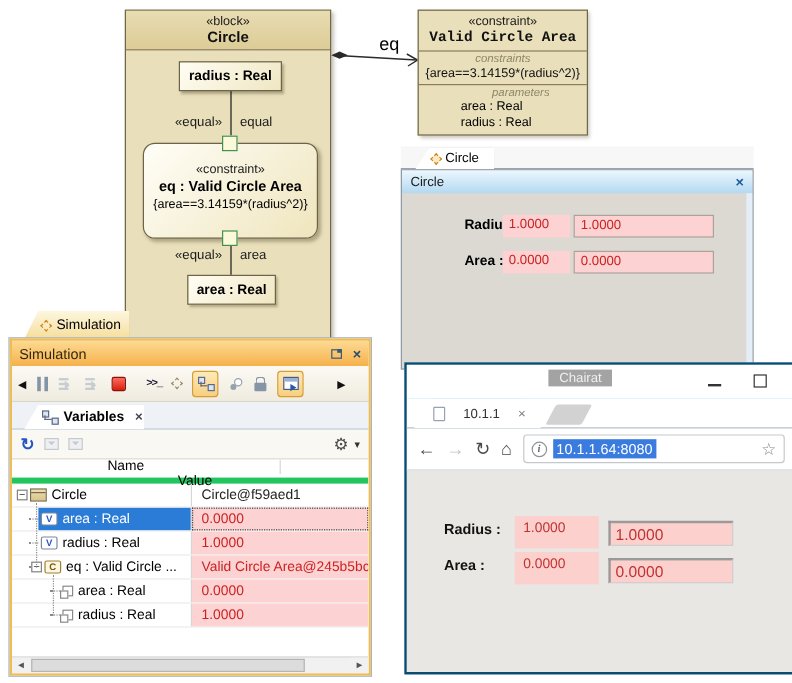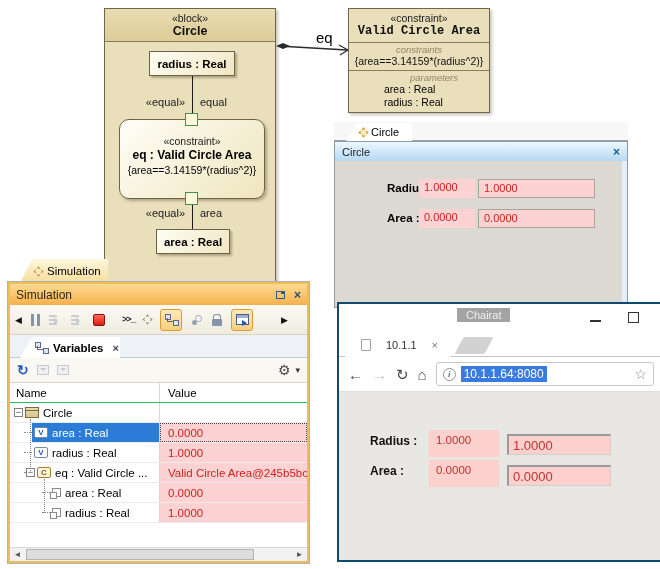--- a/index.html
+++ b/index.html
@@ -78,21 +78,21 @@
   .vars-tab { position:absolute; left:10px; top:2px; height:21px; width:100px; background:#fff; filter:drop-shadow(0 0 1px #9fb0c4); gap:5px; padding-left:15px; font-weight:bold; font-size:11.5px; }
   .vars-tab .tclose { font-size:11px; font-weight:bold; color:#445; margin-left:4px; }
   .vars-tools { height:25px; flex:0 0 25px; background:#faf8f2; border-bottom:1px solid #d9d4c6; display:flex; align-items:center; padding:0 7px; gap:8px; }
   .refresh-ico { color:#2456c4; font-size:14px; font-weight:bold; line-height:12px; }
   .dis-ico { width:12px; height:10px; border:1px solid #c6cad0; background:#eef0f2; position:relative; }
   .dis-ico::before { content:""; position:absolute; left:2px; top:2px; border:3px solid transparent; border-top-color:#c6cad0; }
   .gear-ico { color:#4a4a4a; font-size:14px; line-height:14px; }
   .caret-ico { font-size:9px; color:#333; }
 
   .vars-table { flex:1; position:relative; background:#fff; font-size:11.5px; overflow:hidden; }
-  .thead { height:20px; display:flex; border-bottom:1px solid #22c55e; align-items:center; }
+  .thead { height:20px; display:flex; border-bottom:5px solid #22c55e; align-items:center;flex-direction:column; }
   .thead .hname { width:150px; padding-left:6px; border-right:1px solid #d6d6d6; height:100%; display:flex; align-items:center; }
   .thead .hvalue { flex:1; padding-left:8px; }
   .vrow { height:20px; display:flex; border-bottom:1px solid #ebebeb; }
   .ncell { width:150px; border-right:1px solid #d6d6d6; display:flex; align-items:center; overflow:hidden; }
   .ninner { display:flex; align-items:center; gap:4px; height:100%; flex:1; padding-left:2px; white-space:nowrap; overflow:hidden; }
   .sel .ninner { background:#2a7cd6; color:#fff; }
   .vcell { flex:1; display:flex; align-items:center; padding-left:8px; color:#222; white-space:nowrap; overflow:hidden; }
   .vpink { background:#fcd2d2; color:#cc2222; }
   .vfocus { outline:1px dotted #444; outline-offset:-1px; }
   .ind4{flex:0 0 4px}.ind14{flex:0 0 14px}.ind32{flex:0 0 32px}
@@ -269,20 +269,21 @@
 
       <div class="vrow">
         <div class="ncell">
             <span class="ind4"></span>
             <span class="exp">−</span>
             <span class="ninner">
               <span class="blk-ico"></span>
               <span>Circle</span>
             </span>
           </div>
+        <div class="vcell">Circle@f59aed1</div>
       </div>
 
       <div class="vrow sel">
         <div class="ncell">
             <span class="ind14"></span>
             <span class="stub"></span>
             <span class="ninner">
               <span class="v-ico">V</span>
               <span>area : Real</span>
             </span>

